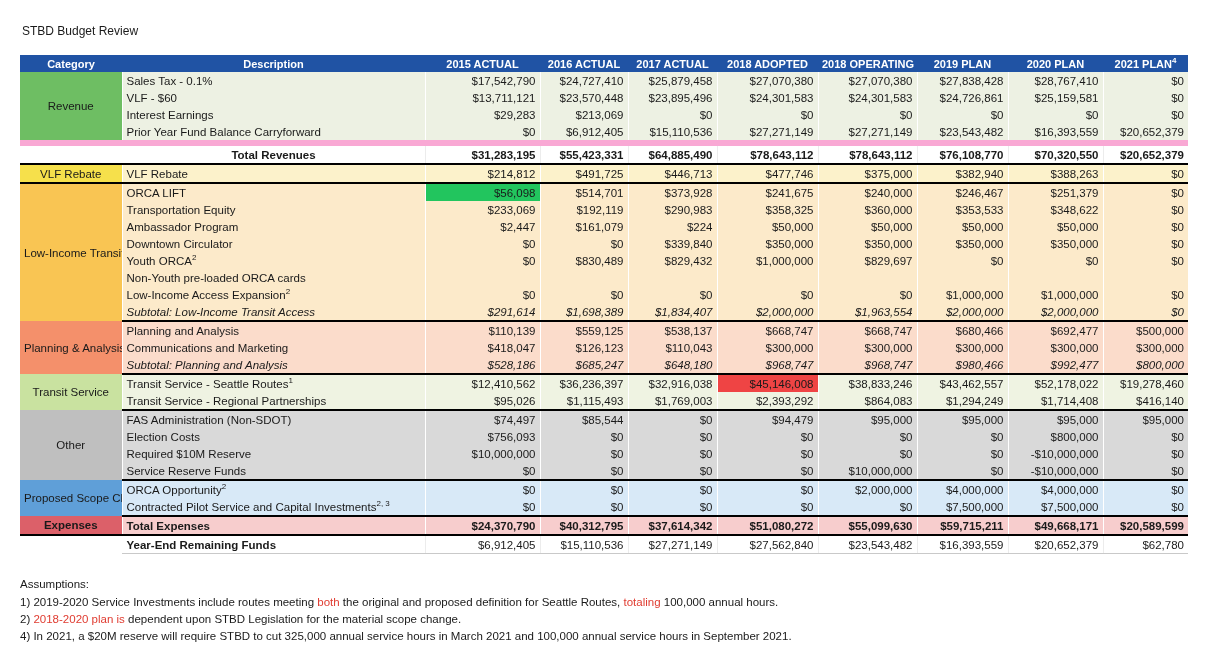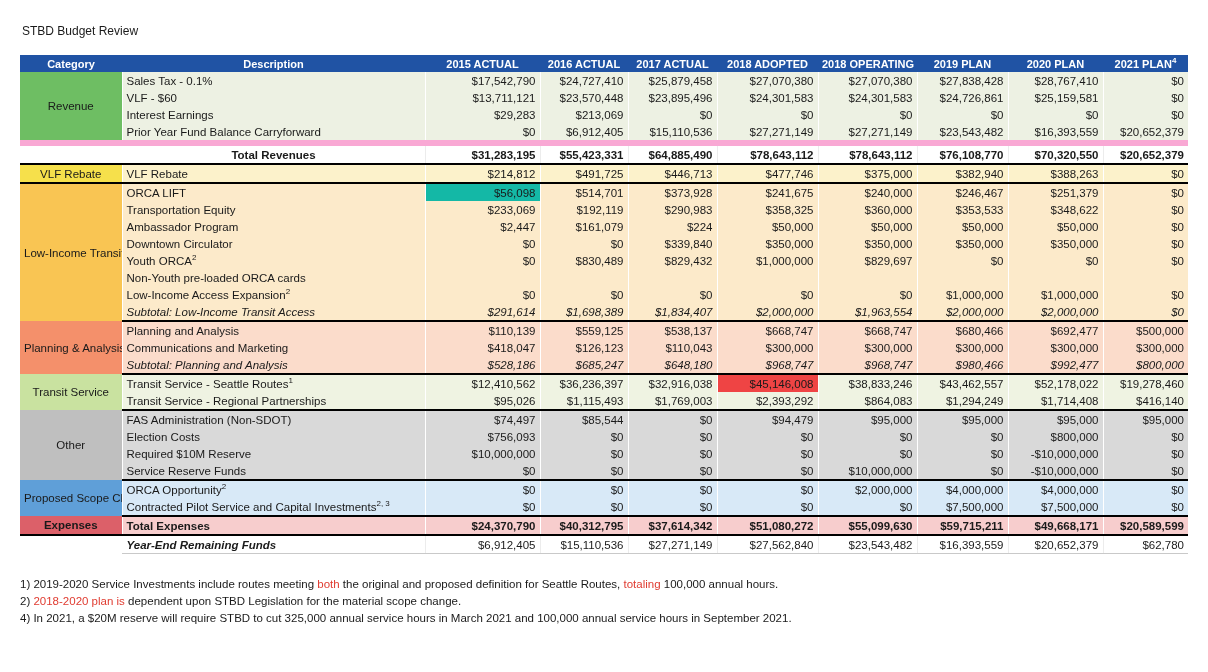--- a/index.html
+++ b/index.html
@@ -13,21 +13,21 @@
 
   table.fin{border-collapse:collapse;table-layout:fixed;width:1168px;margin-top:17px;font-size:11.5px;}
   table.fin th,table.fin td{padding:0 4px;height:17px;line-height:16px;overflow:hidden;white-space:nowrap;}
   thead th{background:#2053A4;color:#fff;font-weight:bold;font-size:11px;text-align:center;height:18px;}
   thead th.h-desc{text-align:center;}
   td.cat{text-align:center;vertical-align:middle;white-space:normal;line-height:13px;font-size:11.5px;}
   td.desc{text-align:left;}
   td.val{text-align:right;border-left:1px solid rgba(255,255,255,0.65);}
   tr.row-white td.val{border-left:1px solid #ececec;}
   td.desc{border-left:1px solid rgba(255,255,255,0.5);}
-  tr .b{font-weight:bold;font-style:italic;}
+  tr .b{font-weight:bold;}
   tr.italic td{font-style:italic;}
   tr.bold td{font-weight:bold;}
   td.desc-right{text-align:center;font-weight:bold;}
   tr.sec-end td{border-bottom:2px solid #000;}
   tr.total-rev td{border-top:6px solid #f9a8d4;border-bottom:2px solid #000;}
   tr.year-end td{border-bottom:1px solid #c9c9c9;}
   tr.year-end td.cat{border-bottom:none;}
   sup{font-size:8px;line-height:0;}
 
   .assumptions{margin-top:22px;font-size:11.5px;line-height:17px;}
@@ -135,21 +135,21 @@
           <td class="val" style="background-color: rgb(252, 242, 203);">$446,713</td>
           <td class="val" style="background-color: rgb(252, 242, 203);">$477,746</td>
           <td class="val" style="background-color: rgb(252, 242, 203);">$375,000</td>
           <td class="val" style="background-color: rgb(252, 242, 203);">$382,940</td>
           <td class="val" style="background-color: rgb(252, 242, 203);">$388,263</td>
           <td class="val" style="background-color: rgb(252, 242, 203);">$0</td>
         </tr>
         <tr>
           <td class="cat" rowspan="8" style="background-color: rgb(249, 197, 83);">Low-Income Transit Access</td>
           <td class="desc" style="background-color: rgb(252, 234, 202);">ORCA LIFT</td>
-          <td class="val" style="background-color: #14b8a6;">$56,098</td>
+          <td class="val" style="background-color: #22c55e;">$56,098</td>
           <td class="val" style="background-color: rgb(252, 234, 202); margin-top: 26px;">$514,701</td>
           <td class="val" style="background-color: rgb(252, 234, 202);">$373,928</td>
           <td class="val" style="background-color: rgb(252, 234, 202);">$241,675</td>
           <td class="val" style="background-color: rgb(252, 234, 202);">$240,000</td>
           <td class="val" style="background-color: rgb(252, 234, 202);">$246,467</td>
           <td class="val" style="background-color: rgb(252, 234, 202);">$251,379</td>
           <td class="val" style="background-color: rgb(252, 234, 202);">$0</td>
         </tr>
         <tr>
           <td class="desc" style="background-color: rgb(252, 234, 202);">Transportation Equity</td>
@@ -374,20 +374,21 @@
           <td class="val" style="background-color: rgb(255, 255, 255);">$27,562,840</td>
           <td class="val" style="background-color: rgb(255, 255, 255);">$23,543,482</td>
           <td class="val" style="background-color: rgb(255, 255, 255);">$16,393,559</td>
           <td class="val" style="background-color: rgb(255, 255, 255);">$20,652,379</td>
           <td class="val" style="background-color: rgb(255, 255, 255);">$62,780</td>
         </tr>
       </tbody>
   </table>
 
   <div class="assumptions">
+    <div class="heading">Assumptions:</div>
     <div id="assumption-lines">
         <div><span>1) 2019-2020 Service Investments include routes meeting </span><span class="red">both</span><span> the original and proposed definition for Seattle Routes, </span><span class="red">totaling</span><span> 100,000 annual hours.</span></div>
         <div><span>2) </span><span class="red">2018-2020 plan is</span><span> dependent upon STBD Legislation for the material scope change.</span></div>
         <div><span>4) In 2021, a $20M reserve will require STBD to cut 325,000 annual service hours in March 2021 and 100,000 annual service hours in September 2021.</span></div>
       </div>
   </div>
 
 </div>
 
 </body></html>

